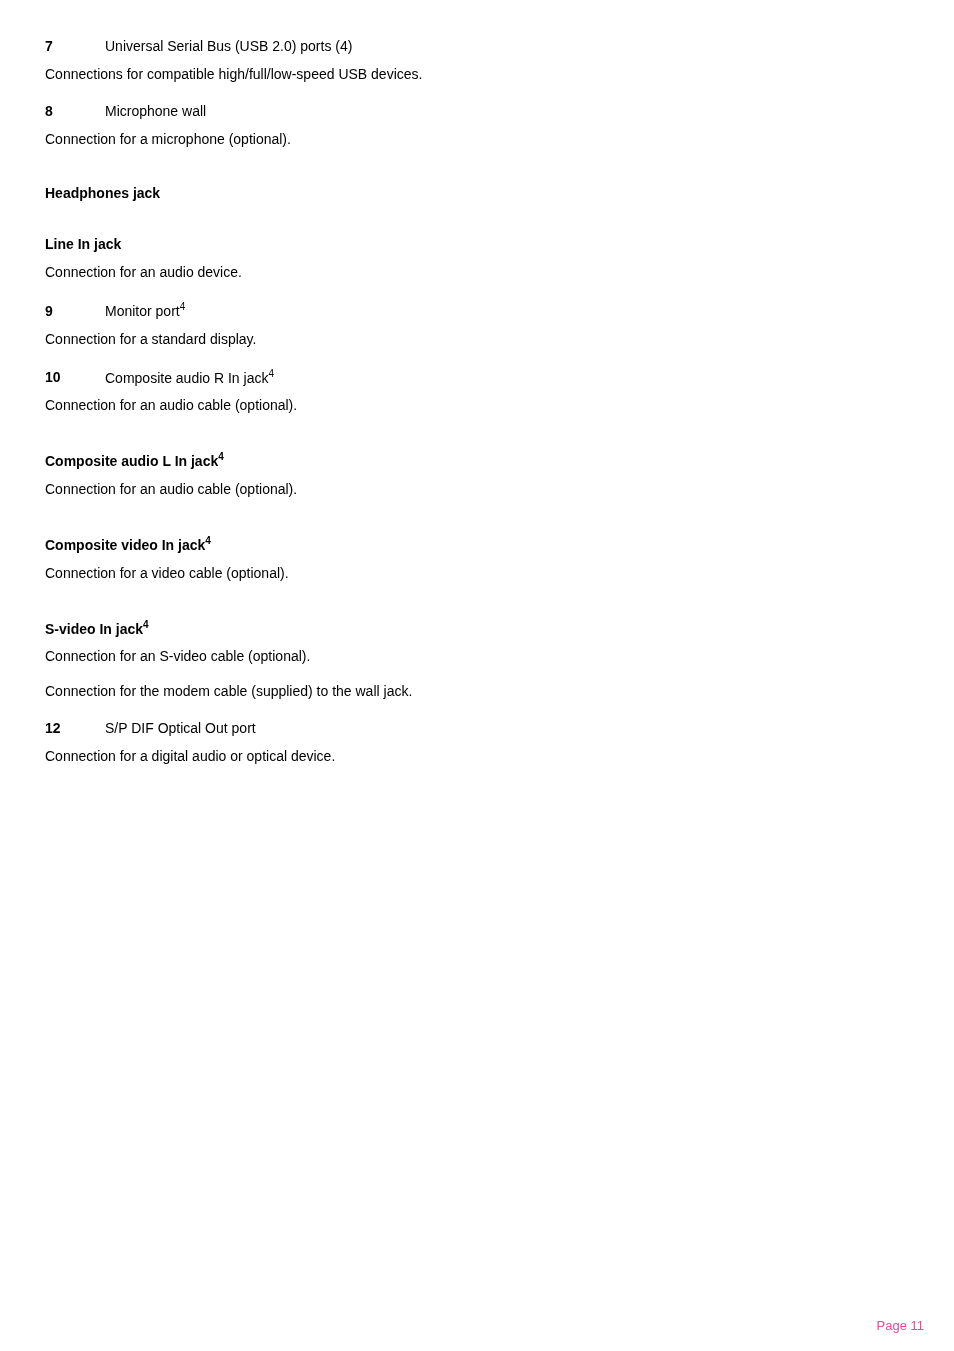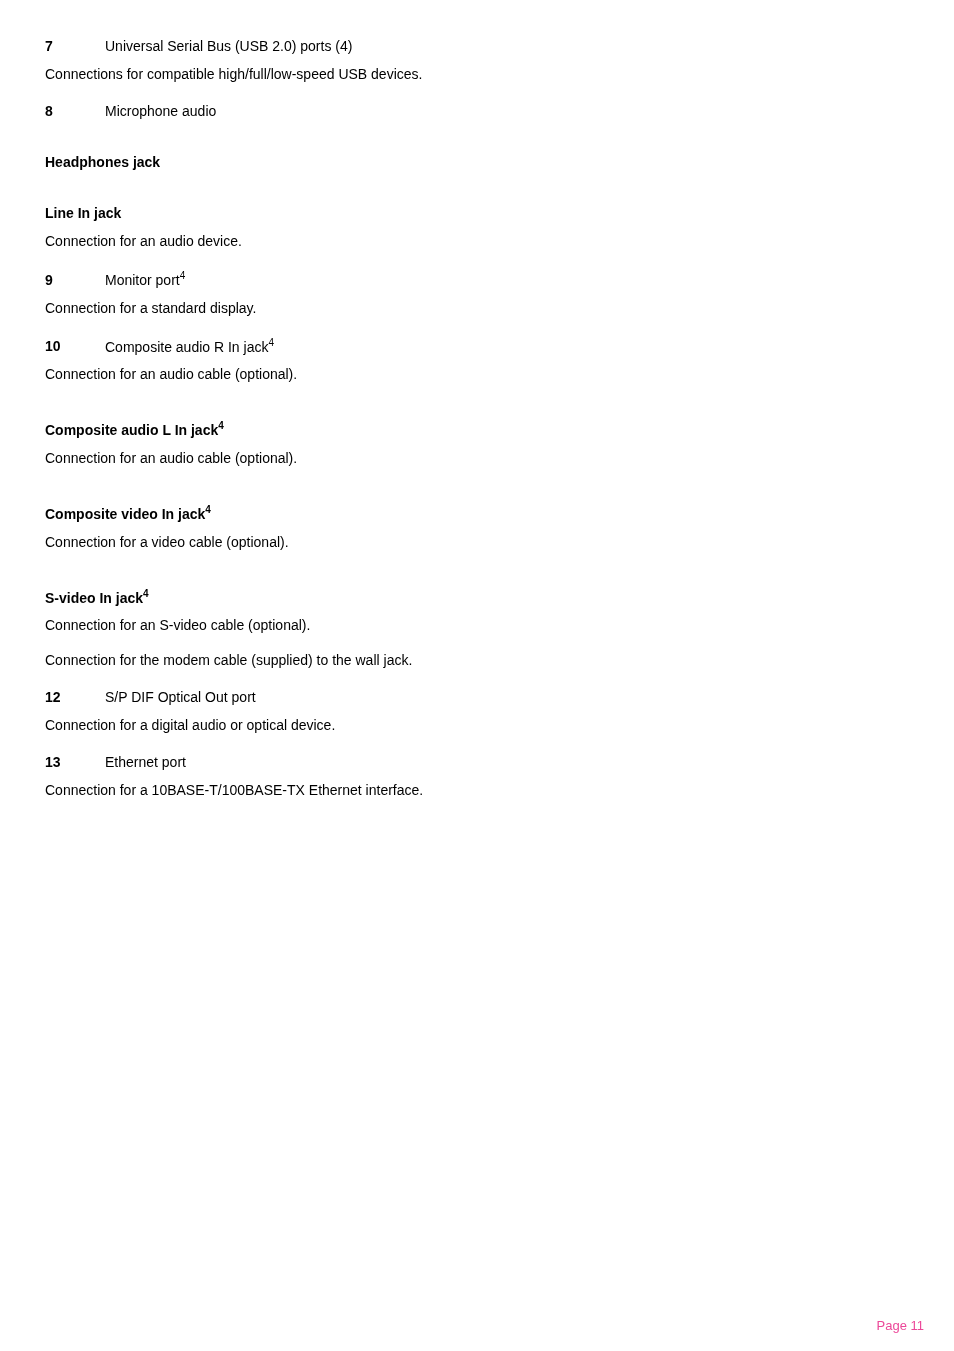--- a/index.html
+++ b/index.html
@@ -75,22 +75,23 @@
 <div class="section">
       <div class="section-header">
         <span class="section-number">7</span>
         <span class="section-title">Universal Serial Bus (USB 2.0) ports (4)</span>
       </div>
       <p class="section-desc">Connections for compatible high/full/low-speed USB devices.</p>
     </div>
     <div class="section">
       <div class="section-header">
         <span class="section-number">8</span>
-        <span class="section-title">Microphone audio</span>
+        <span class="section-title">Microphone wall</span>
       </div>
+      <p class="section-desc">Connection for a microphone (optional).</p>
     </div>
     <div class="section">
       <div class="section-title-nonum">Headphones jack</div>
     </div>
     <div class="section">
       <div class="section-title-nonum">Line In jack</div>
       <p class="section-desc">Connection for an audio device.</p>
     </div>
     <div class="section">
       <div class="section-header">
@@ -121,22 +122,15 @@
     <div class="section">
       <p class="section-desc">Connection for the modem cable (supplied) to the wall jack.</p>
     </div>
     <div class="section">
       <div class="section-header">
         <span class="section-number">12</span>
         <span class="section-title">S/P DIF Optical Out port</span>
       </div>
       <p class="section-desc">Connection for a digital audio or optical device.</p>
     </div>
-    <div class="section">
-      <div class="section-header">
-        <span class="section-number">13</span>
-        <span class="section-title">Ethernet port</span>
-      </div>
-      <p class="section-desc">Connection for a 10BASE-T/100BASE-TX Ethernet interface.</p>
-    </div>
   </div>
 
 <div class="page-number">Page 11</div>
 
 </body></html>

